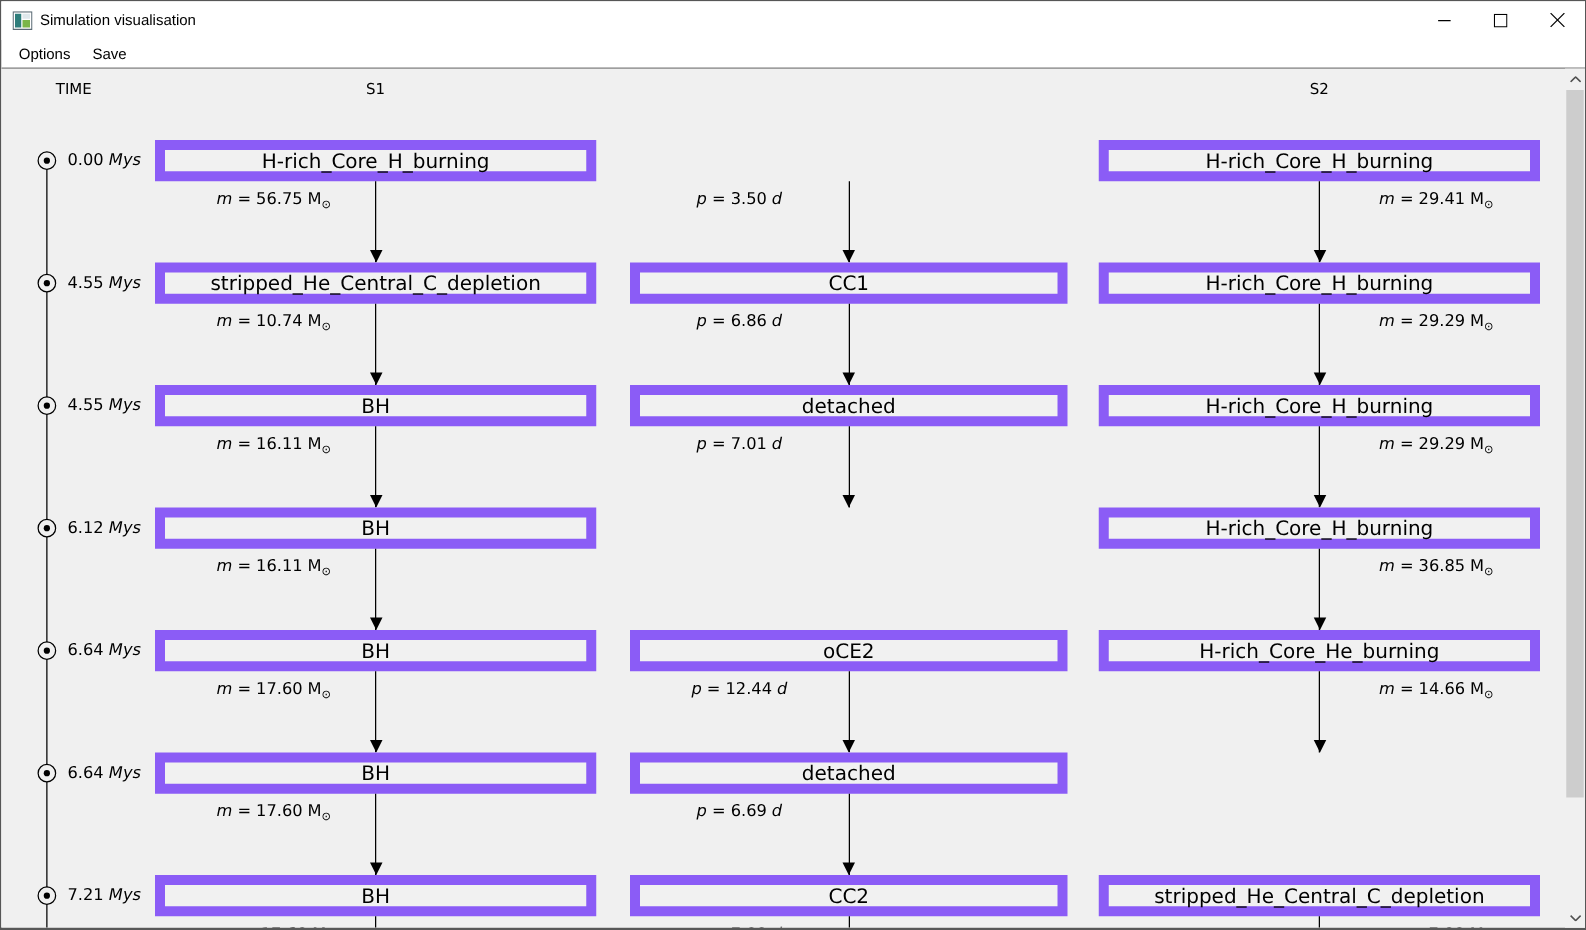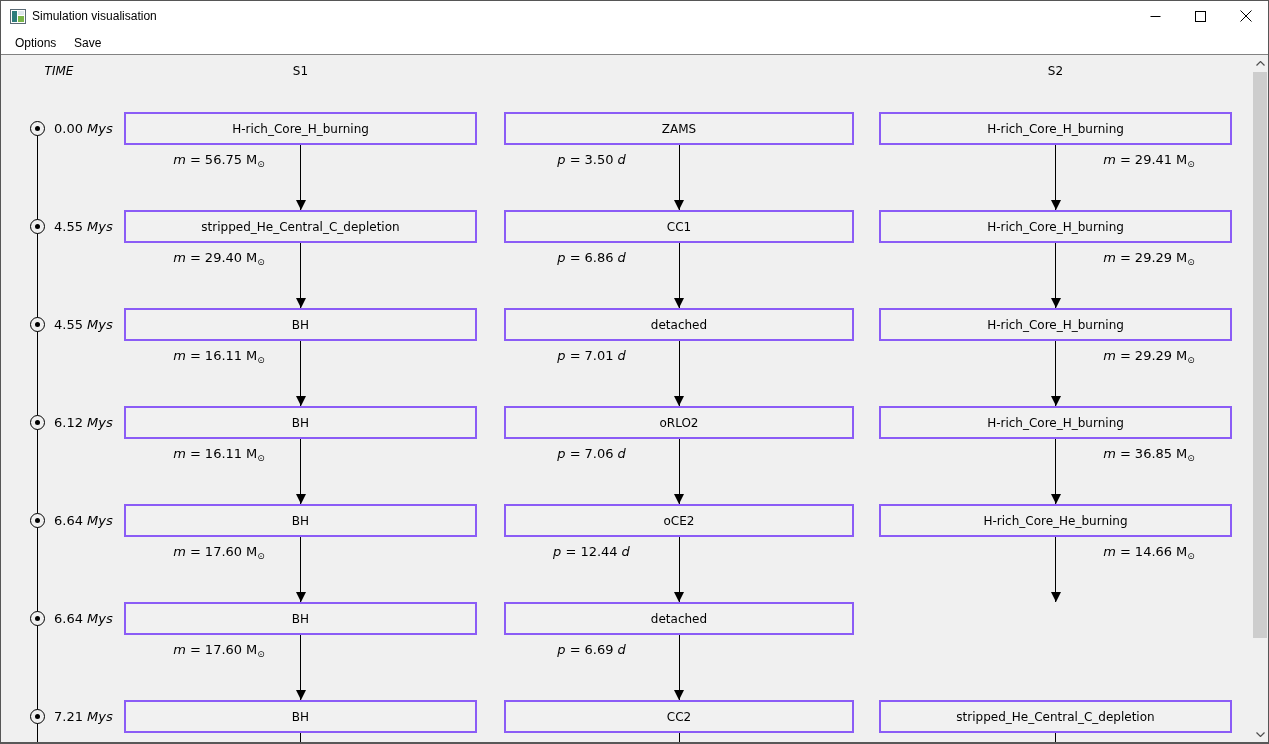--- a/index.html
+++ b/index.html
@@ -15,37 +15,37 @@
   .btn-min{right:90px;} .btn-max{right:45px;} .btn-close{right:0px;}
   
   .menubar{position:absolute;top:31px;left:1px;right:1px;height:22px;background:#fff;}
   .menu-item{position:absolute;top:0;height:22px;line-height:22px;font-family:"Liberation Sans",sans-serif;
              font-size:12px;color:#000;padding:0 6px;}
   .menu-options{left:7px;} .menu-save{left:66px;}
   
   .canvas{position:absolute;left:0px;top:53px;width:1267px;height:689px;background:#f0f0f0;
           border-top:1px solid #828282;overflow:hidden;}
   .col-header{position:absolute;top:9px;height:15px;font-size:12px;color:#000;text-align:center;}
-  .hdr-time{left:0px;width:116px;font-style:italic;} .hdr-s1{left:123px;width:353px;}
+  .hdr-time{left:0px;width:116px;} .hdr-s1{left:123px;width:353px;}
   .hdr-ev{left:503px;width:350px;} .hdr-s2{left:878px;width:353px;}
   
   .timeline-line{position:absolute;left:36px;top:73px;bottom:0;width:1px;background:#000;}
   .trow{position:absolute;left:0;width:1252px;height:98px;}
   .time-node{position:absolute;left:29px;top:9px;width:15px;height:15px;box-sizing:border-box;
              border:1.5px solid #000;border-radius:50%;background:#f0f0f0;}
   .time-node .dot{position:absolute;left:50%;top:50%;width:5px;height:5px;margin:-2.5px 0 0 -2.5px;
                   border-radius:50%;background:#000;}
   .time-label{position:absolute;left:53px;top:9px;font-size:13px;color:#000;white-space:nowrap;}
   .time-label i{font-style:italic;}
   
   .cell{position:absolute;top:0;height:98px;}
   .cell-s1{left:123px;width:353px;} .cell-ev{left:503px;width:350px;} .cell-s2{left:878px;width:353px;}
   .state-box{position:absolute;top:0;left:0;right:0;height:33px;box-sizing:border-box;
-             border:2px solid #8b5cf6;background:#f1f1f1;display:flex;align-items:center;justify-content:center;
-             font-size:12px;color:#000;white-space:nowrap;}
+             border:8px solid #8b5cf6;background:#f1f1f1;display:flex;align-items:center;justify-content:center;
+             font-size:16px;color:#000;white-space:nowrap;}
   .arrow{position:absolute;top:33px;left:50%;width:1px;height:65px;margin-left:-0.5px;}
   .arrow .shaft{position:absolute;top:0;bottom:0;left:0;width:1px;background:#000;}
   .arrow .head{position:absolute;bottom:0;left:0.5px;width:0;height:0;margin-left:-5px;
                border-left:5px solid transparent;border-right:5px solid transparent;border-top:10px solid #000;}
   .annot{position:absolute;top:40px;height:16px;font-size:13px;color:#000;text-align:center;white-space:nowrap;}
   .annot .var{font-style:italic;margin-right:4px;}
   .annot .val{margin-right:4px;}
   .annot .iunit{font-style:italic;}
   .annot .msub{font-size:9px;vertical-align:-3px;}
   .annot-s1{left:20px;width:150px;}
@@ -108,21 +108,20 @@
       <div class="time-label"><span>0.00</span> <i>Mys</i></div>
       <div class="cell cell-s1">
         <div class="state-box">H-rich_Core_H_burning</div>
         <div class="arrow">
             <div class="shaft"></div>
             <div class="head"></div>
           </div>
         <div class="annot annot-s1"><span class="var">m =</span><span class="val">56.75</span><span>M</span><span class="msub">⊙</span></div>
       </div>
       <div class="cell cell-ev">
-        <div class="state-box">ZAMS</div>
         <div class="arrow">
             <div class="shaft"></div>
             <div class="head"></div>
           </div>
         <div class="annot annot-ev"><span class="var">p =</span><span class="val">3.50</span><span class="iunit">d</span></div>
       </div>
       <div class="cell cell-s2">
         <div class="state-box">H-rich_Core_H_burning</div>
         <div class="arrow">
             <div class="shaft"></div>
@@ -136,21 +135,21 @@
       <div class="time-node">
           <div class="dot"></div>
         </div>
       <div class="time-label"><span>4.55</span> <i>Mys</i></div>
       <div class="cell cell-s1">
         <div class="state-box">stripped_He_Central_C_depletion</div>
         <div class="arrow">
             <div class="shaft"></div>
             <div class="head"></div>
           </div>
-        <div class="annot annot-s1"><span class="var">m =</span><span class="val">29.40</span><span>M</span><span class="msub">⊙</span></div>
+        <div class="annot annot-s1"><span class="var">m =</span><span class="val">10.74</span><span>M</span><span class="msub">⊙</span></div>
       </div>
       <div class="cell cell-ev">
         <div class="state-box">CC1</div>
         <div class="arrow">
             <div class="shaft"></div>
             <div class="head"></div>
           </div>
         <div class="annot annot-ev"><span class="var">p =</span><span class="val">6.86</span><span class="iunit">d</span></div>
       </div>
       <div class="cell cell-s2">
@@ -199,28 +198,20 @@
           <div class="dot"></div>
         </div>
       <div class="time-label"><span>6.12</span> <i>Mys</i></div>
       <div class="cell cell-s1">
         <div class="state-box">BH</div>
         <div class="arrow">
             <div class="shaft"></div>
             <div class="head"></div>
           </div>
         <div class="annot annot-s1"><span class="var">m =</span><span class="val">16.11</span><span>M</span><span class="msub">⊙</span></div>
-      </div>
-      <div class="cell cell-ev">
-        <div class="state-box">oRLO2</div>
-        <div class="arrow">
-            <div class="shaft"></div>
-            <div class="head"></div>
-          </div>
-        <div class="annot annot-ev"><span class="var">p =</span><span class="val">7.06</span><span class="iunit">d</span></div>
       </div>
       <div class="cell cell-s2">
         <div class="state-box">H-rich_Core_H_burning</div>
         <div class="arrow">
             <div class="shaft"></div>
             <div class="head"></div>
           </div>
         <div class="annot annot-s2"><span class="var">m =</span><span class="val">36.85</span><span>M</span><span class="msub">⊙</span></div>
       </div>
     </div>

